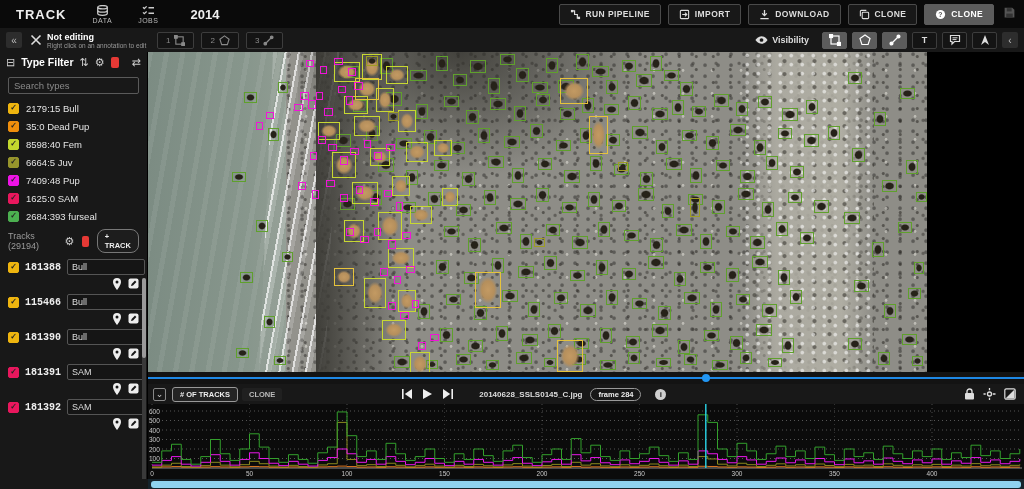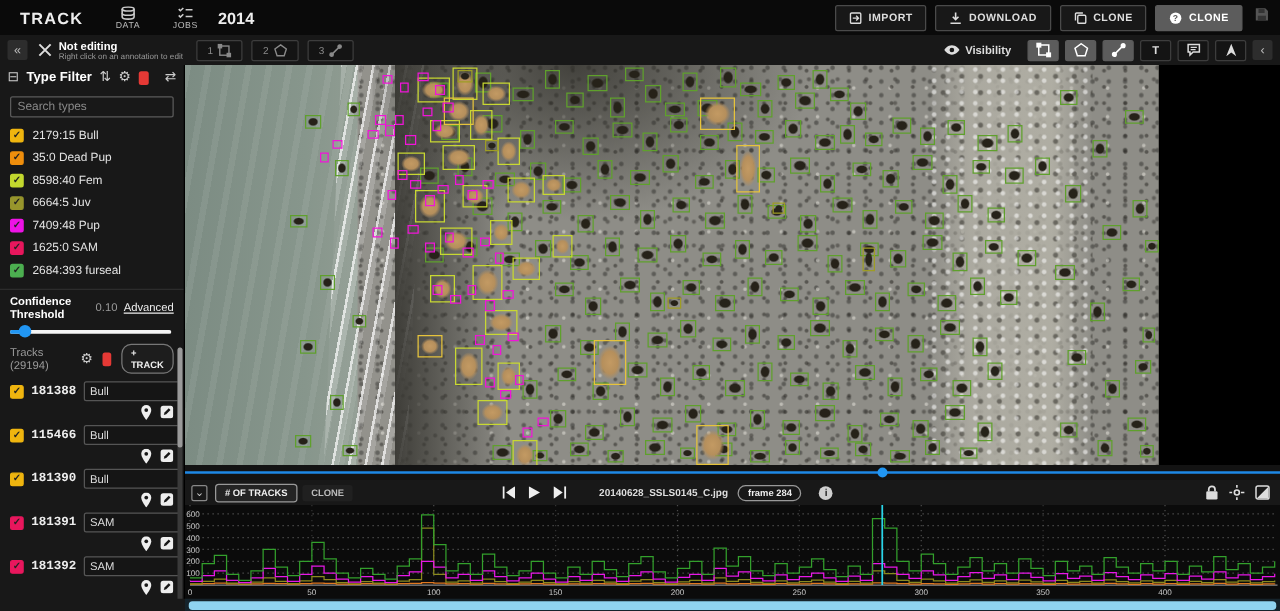--- a/index.html
+++ b/index.html
@@ -7,21 +7,21 @@
     font-family:"Liberation Sans", sans-serif; }
   #app { position:relative; width:1024px; height:489px; background:#101010; }
 
   
   #topbar { position:absolute; left:0; top:0; width:1024px; height:28px; background:#0a0a0a;
     display:flex; align-items:center; color:#eee; }
   .logo { font-size:13px; font-weight:bold; letter-spacing:1px; margin-left:16px; }
   .navbtn { display:flex; flex-direction:column; align-items:center; margin-left:26px; cursor:pointer; }
   .navbtn svg { width:13px; height:11px; }
   .navbtn .nl { font-size:7px; color:#bbb; letter-spacing:.5px; margin-top:1px; }
-  .dstitle { font-size:13px; font-weight:bold; margin-left:16px; }
+  .dstitle { font-size:13px; font-weight:bold; margin-left:32px; }
   #top-actions { margin-left:auto; display:flex; align-items:center; gap:7px; margin-right:8px; }
   .abtn { display:flex; align-items:center; gap:5px; border:1px solid #4a4a4a; background:#181818;
     color:#ddd; font-size:8.5px; font-weight:bold; letter-spacing:.4px; padding:4px 10px; border-radius:2px; cursor:pointer; }
   .abtn svg { width:11px; height:11px; }
   .abtn.active { background:#5c5c5c; border-color:#5c5c5c; color:#fff; }
   .saveicon { color:#555; margin-left:2px; }
 
   
   #toolbar2 { position:absolute; left:0; top:28px; width:1024px; height:24px; background:#181818;
     display:flex; align-items:center; color:#ddd; }
@@ -173,20 +173,30 @@
             <path d="M1 8l1.4 1.4L5 7"></path>
             <path d="M7 3h6M7 9h6"></path>
           </g>
         </svg>
       <span class="nl">JOBS</span>
     </div>
     <span class="dstitle">2014</span>
     <div id="top-actions">
       <div class="abtn">
         <svg viewBox="0 0 12 12">
+            <g fill="none" stroke="#ddd" stroke-width="1.3">
+              <path d="M2 2h3v4H8v4h2"></path>
+              <rect x="1" y="1" width="2.6" height="2.6" fill="#ddd" stroke="none"></rect>
+              <rect x="8.4" y="8.4" width="2.6" height="2.6" fill="#ddd" stroke="none"></rect>
+            </g>
+          </svg>
+        <span>RUN PIPELINE</span>
+      </div>
+      <div class="abtn">
+        <svg viewBox="0 0 12 12">
             <g fill="none" stroke="#ddd" stroke-width="1.2">
               <rect x="1.5" y="1.5" width="9" height="9" rx="1"></rect>
               <path d="M3.5 6h5M6.5 4l2 2-2 2"></path>
             </g>
           </svg>
         <span>IMPORT</span>
       </div>
       <div class="abtn">
         <svg viewBox="0 0 12 12">
             <g stroke="#ddd" stroke-width="1.4" fill="none">
@@ -348,32 +358,20 @@
         <div class="type-row">
           <span class="cb" style="background: rgb(232, 23, 93); border-color: rgb(232, 23, 93);">✓</span>
           <span class="type-label">1625:0 SAM</span>
         </div>
         <div class="type-row">
           <span class="cb" style="background: rgb(76, 175, 80); border-color: rgb(76, 175, 80);">✓</span>
           <span class="type-label">2684:393 furseal</span>
         </div>
       </div>
 
-    <div id="conf-sec">
-      <div id="conf-row">
-        <span class="conf-label">Confidence Threshold</span>
-        <span class="conf-val">0.10</span>
-        <span class="conf-adv">Advanced</span>
-      </div>
-      <div id="slider">
-        <div class="track"></div>
-        <div class="fill" id="slider-fill" style="width: 9%;"></div>
-        <div class="thumb" id="slider-thumb" style="left: calc(9% - 5px);"></div>
-      </div>
-    </div>
 
     <div id="tracks-header">
       <span class="tracks-title">Tracks (29194)</span>
       <span class="ghicon">⚙</span>
       <span class="redsq"></span>
       <span class="addtrack">+ TRACK</span>
     </div>
     <div id="track-list">
         <div class="track-row">
           <div class="tr-line1">

